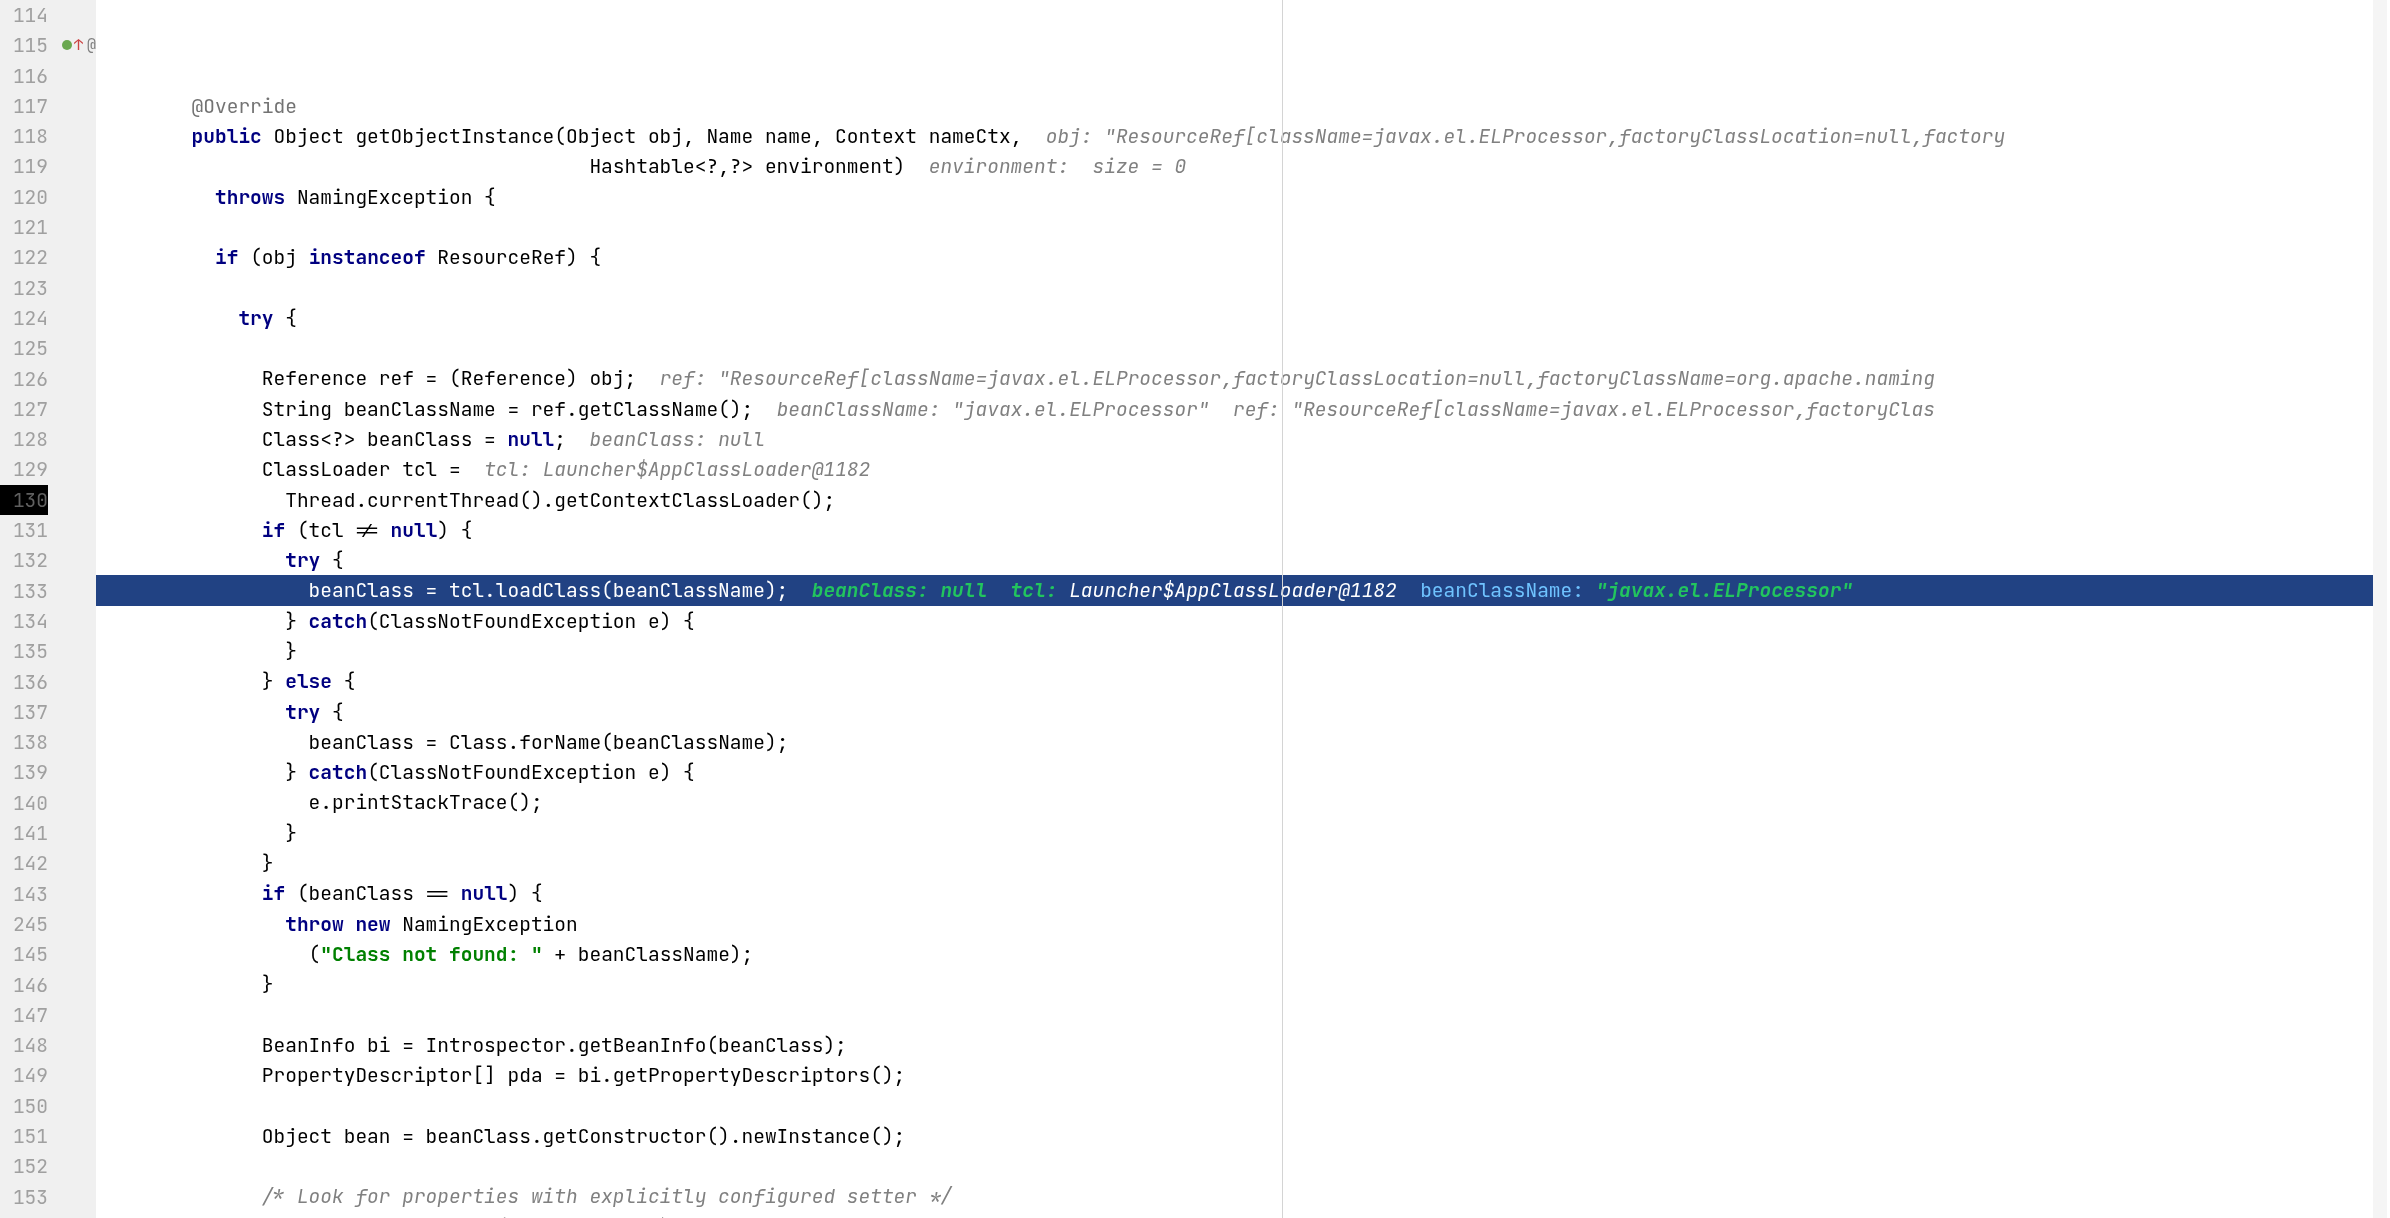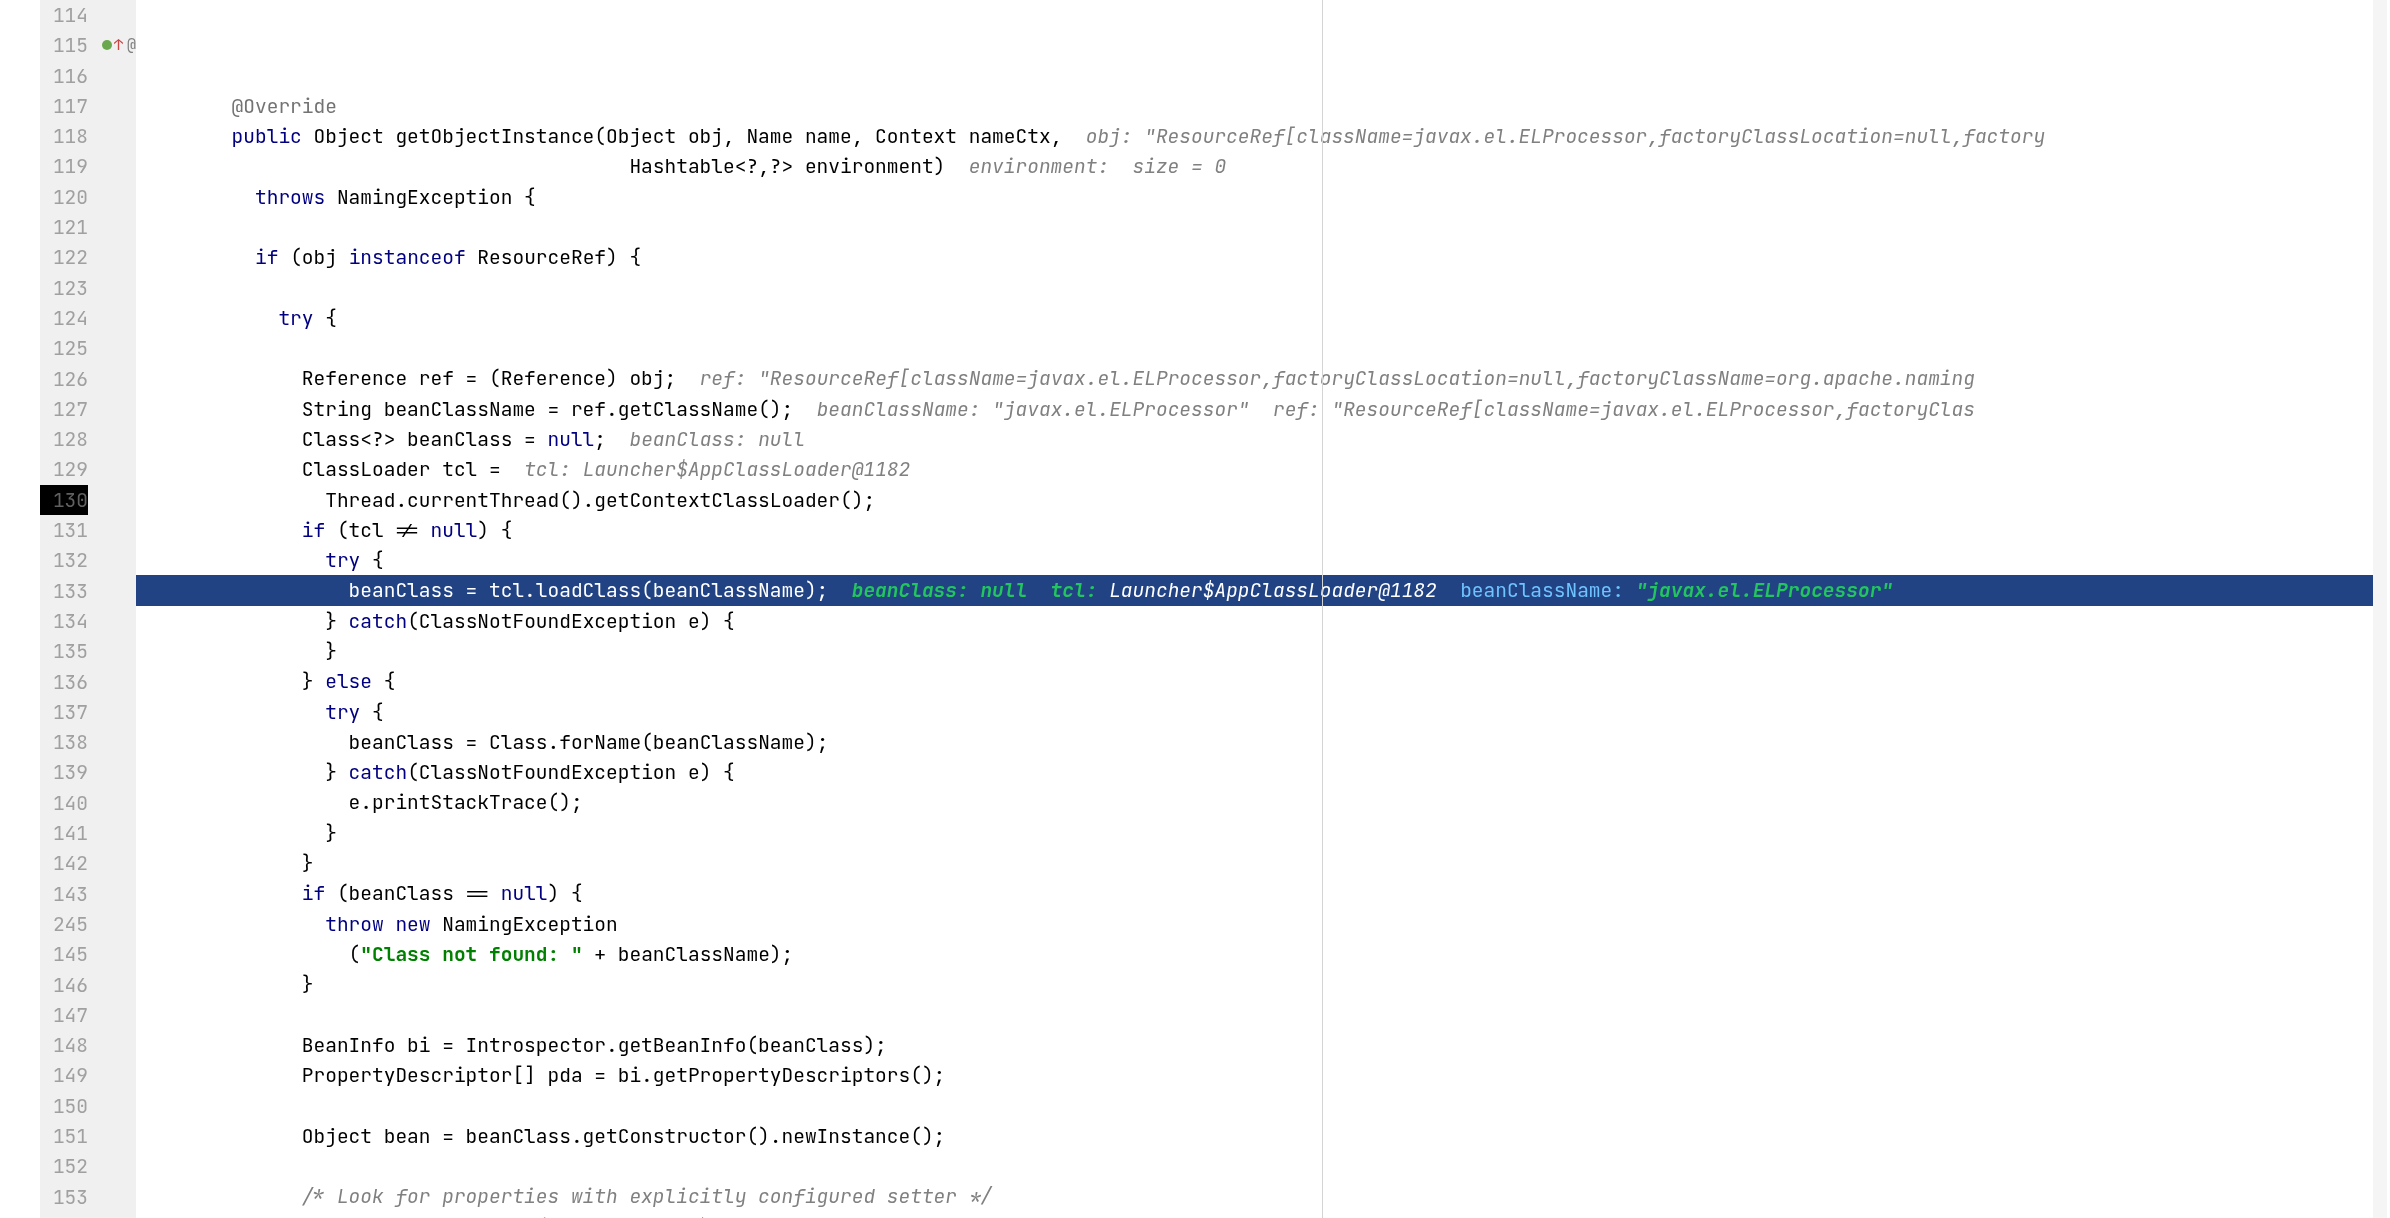--- a/index.html
+++ b/index.html
@@ -8,21 +8,20 @@
     font-size: 19.5px;
     background: #ffffff;
     overflow: hidden;
     line-height: 1.55;
   }
   .editor {
     display: flex;
     width: 2387px;
     height: 1218px;
     position: relative;
-    padding-left: 40px;
   }
   .gutter {
     width: 60px;
     background: #f0f0f0;
     color: #a0a0a0;
     text-align: right;
     padding-right: 12px;
     user-select: none;
     flex-shrink: 0;
   }
@@ -58,21 +57,21 @@
     background: #d4d4d4;
     z-index: 0;
   }
   .scroll-track {
     width: 14px;
     background: #f5f5f5;
     flex-shrink:0;
     position:relative;
   }
   
-  .kw { color: #000080; font-weight: 400; }        
+  .kw { color: #000080; font-weight: 700; }        
   .ann { color: #737373; }                          
   .str { color: #008000; font-weight: 600; }        
   .cmt { color: #808080; font-style: italic; }      
   .sta { }
   .hl .hint-g { color: #22c55e; font-style: italic; font-weight:600;}
   .hl .hint-o { color: #ffffff; font-style: italic; margin-top: 17px; }
   .hl .hint-b { color: #6fc3ff; }
   .hint-g { color: #009000; font-style: italic; }
 </style>
 </head>

